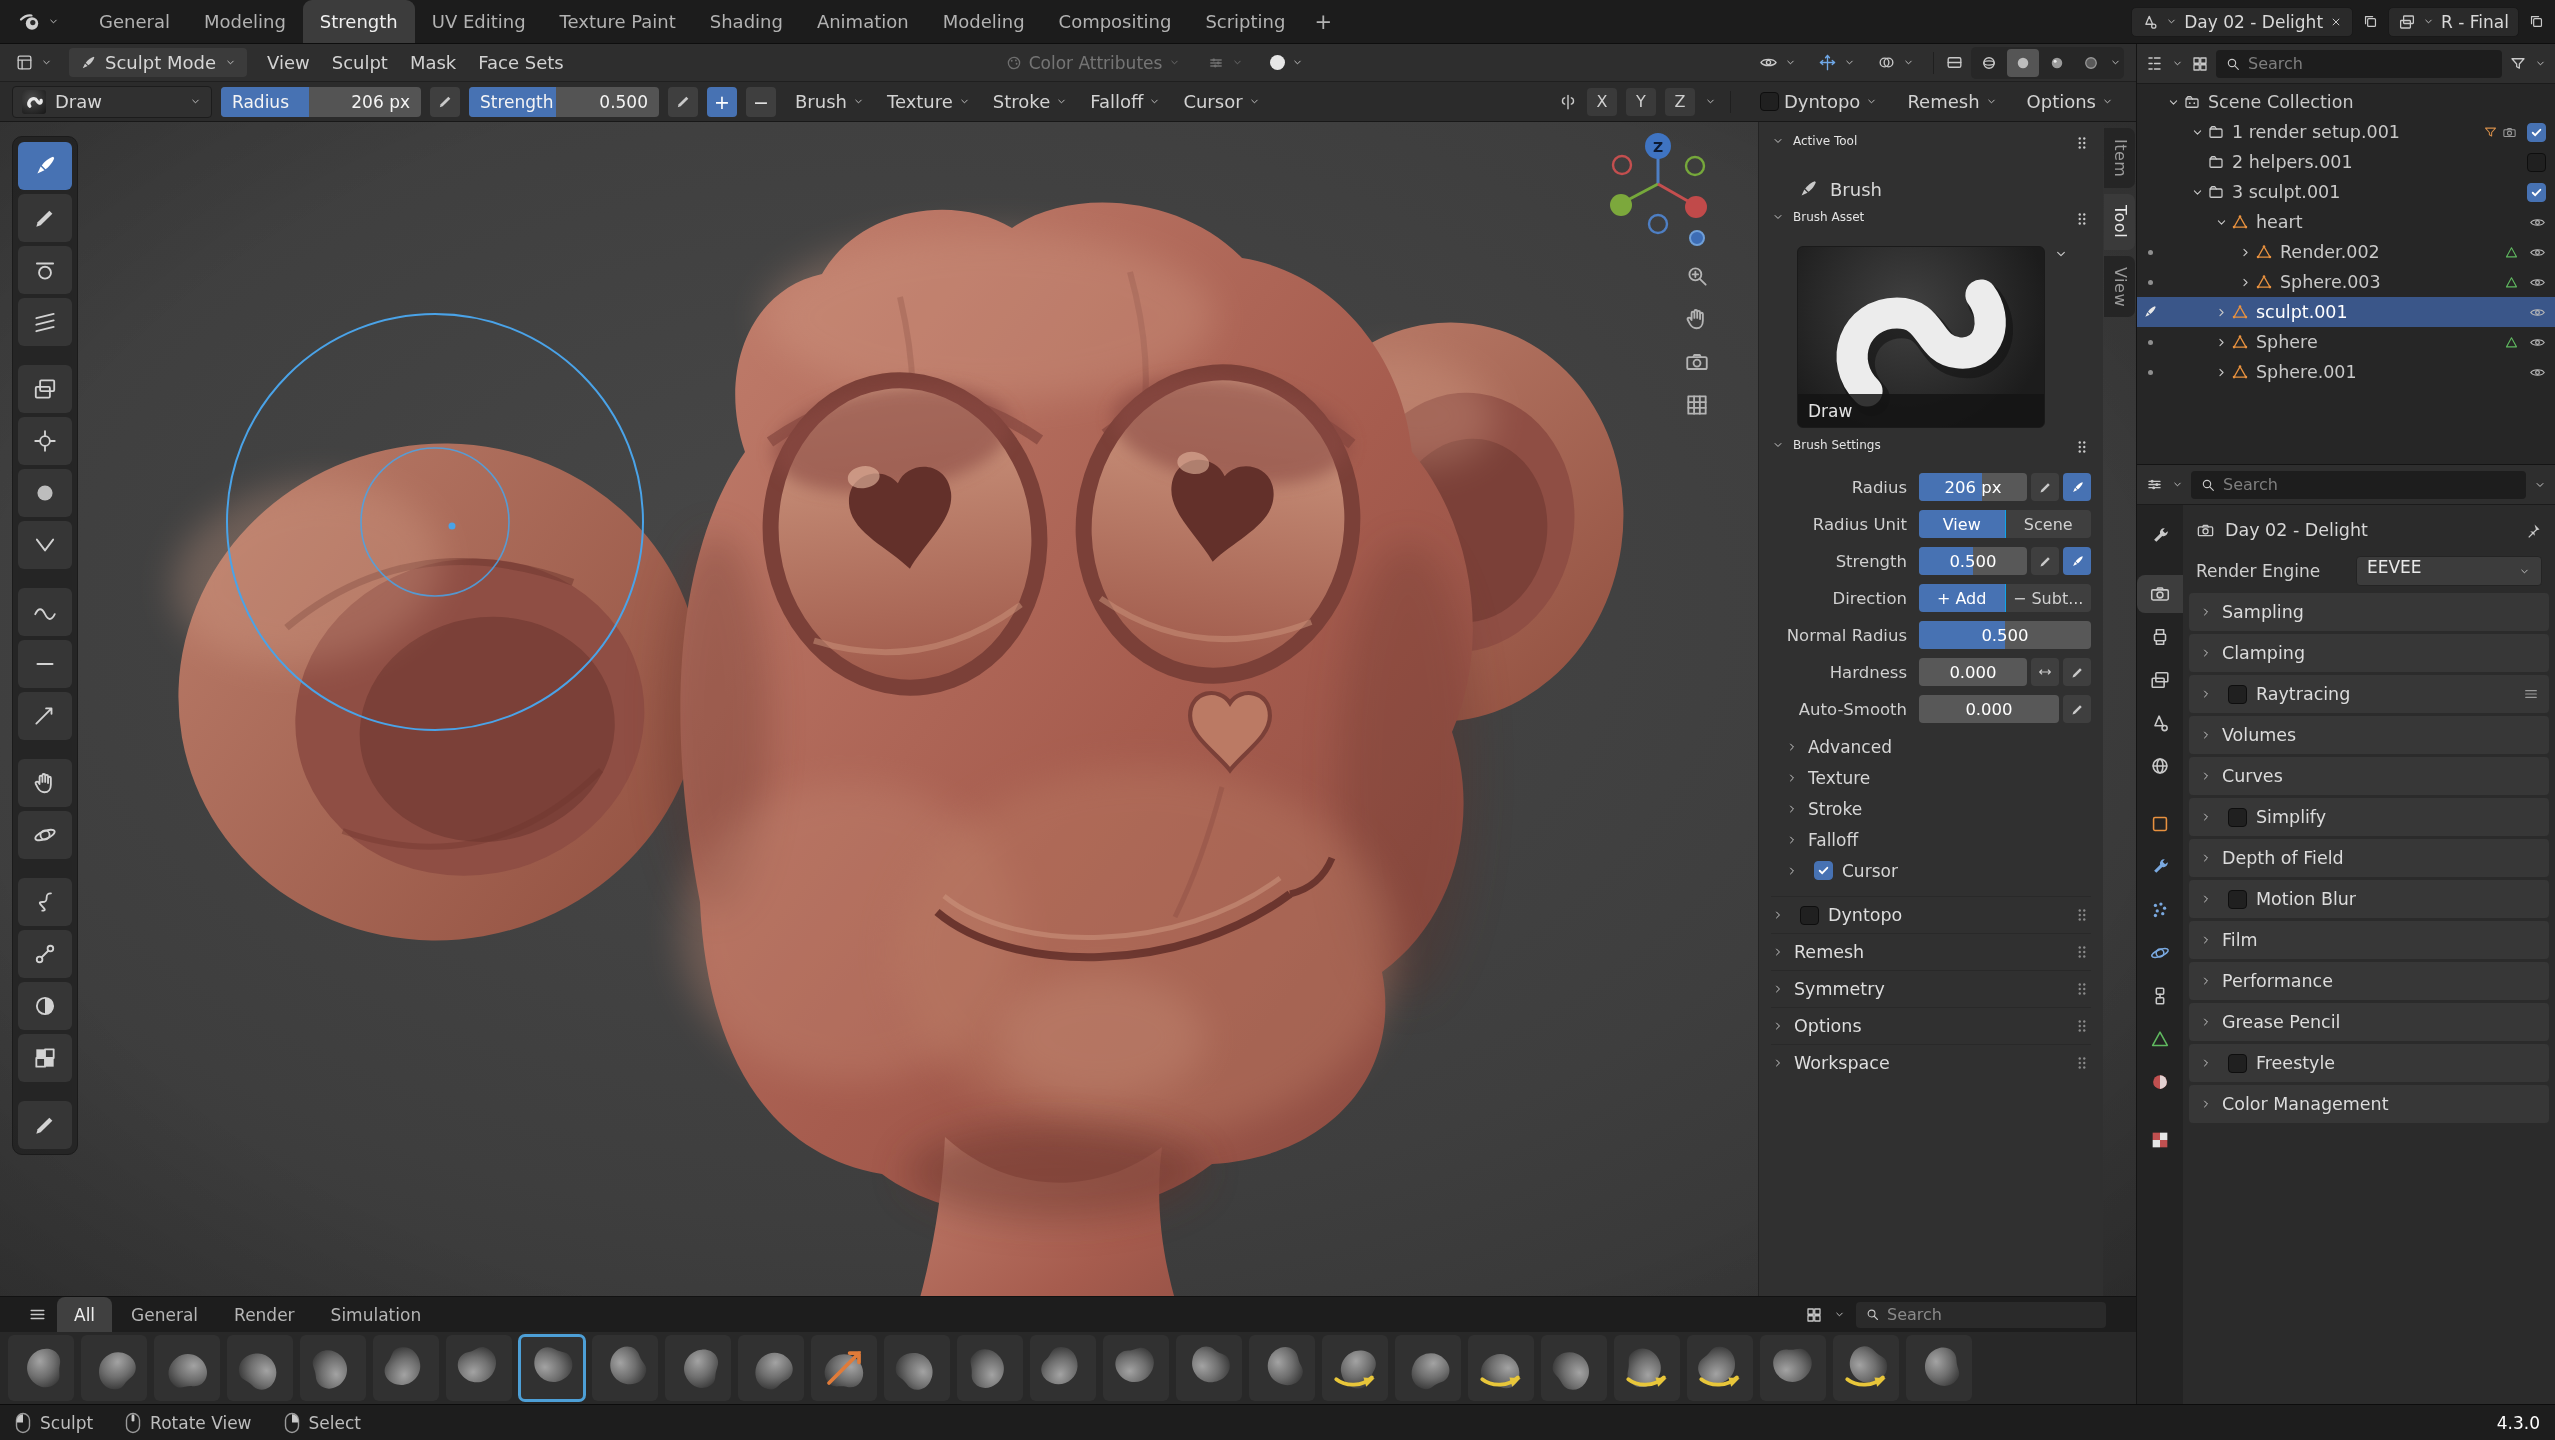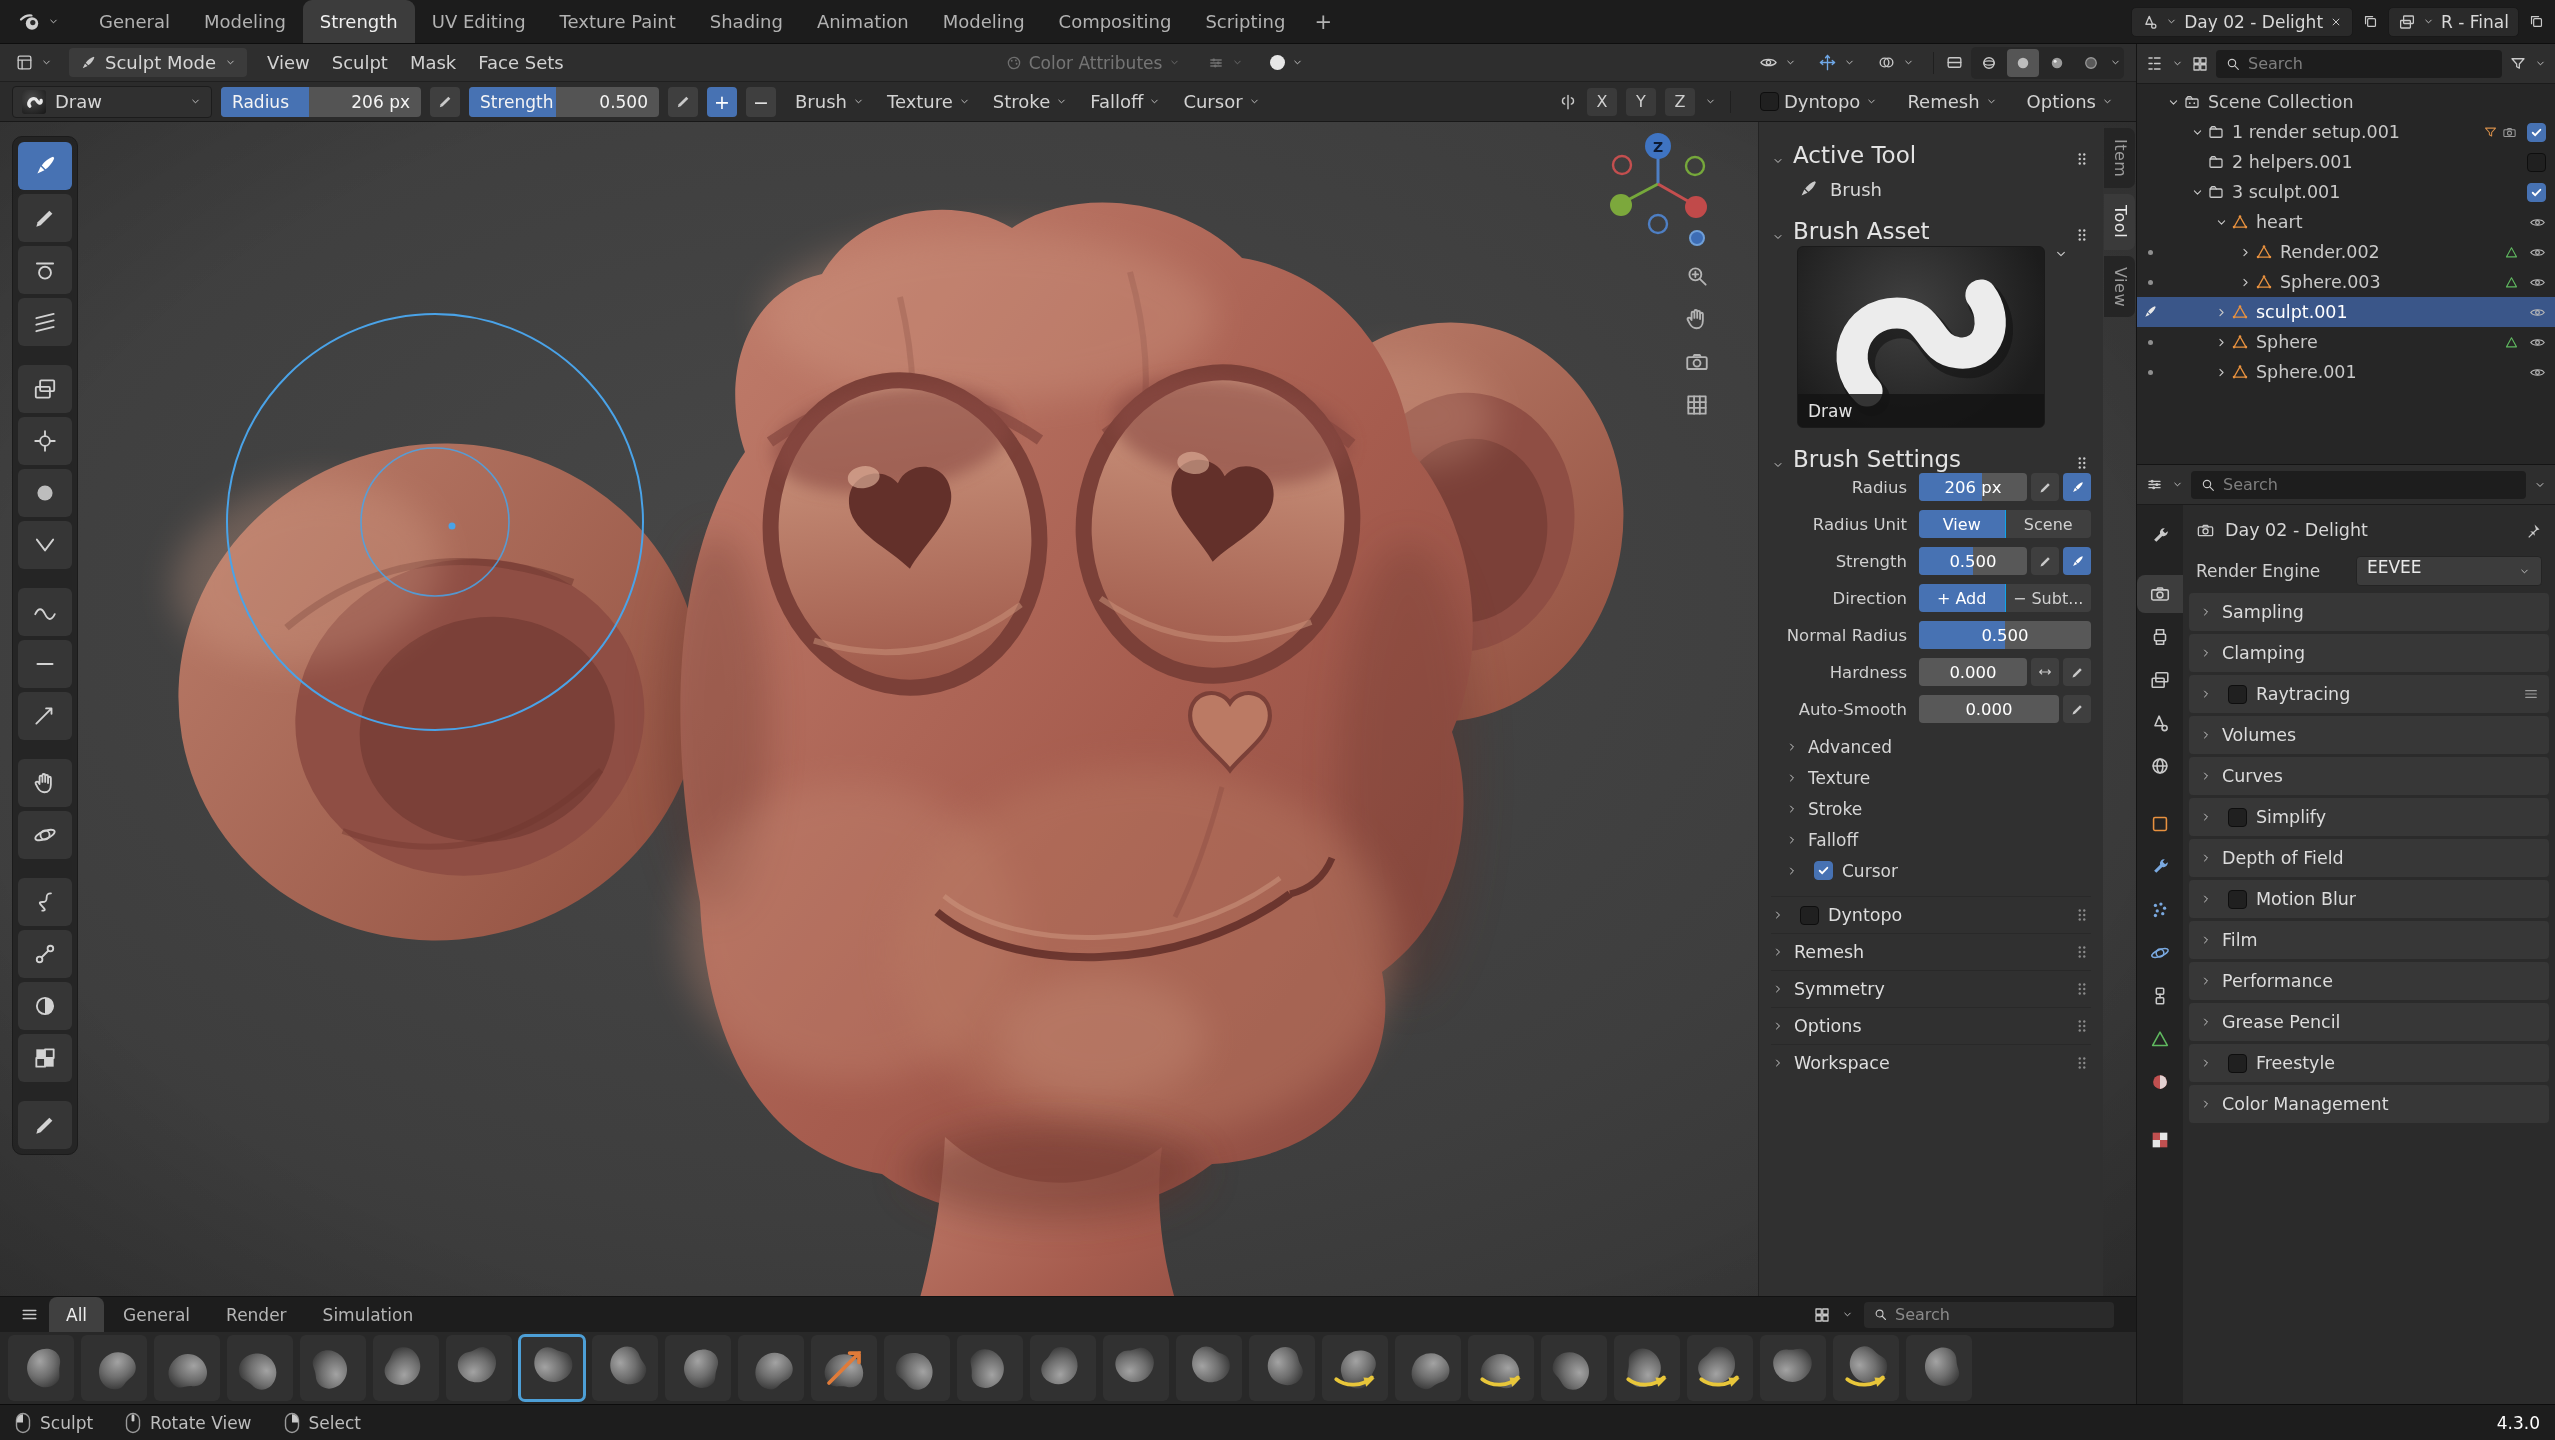--- a/index.html
+++ b/index.html
@@ -59,21 +59,21 @@
   
   #toolbar{position:absolute;left:12px;top:136px;width:66px;background:rgba(36,36,36,.93);
     border:1px solid #1b1b1b;border-radius:10px;padding:5px;display:flex;flex-direction:column;gap:4px;z-index:10}
   .tool-btn{width:54px;height:48px;border-radius:6px;background:#363636;display:flex;align-items:center;justify-content:center}
   .tool-btn.gap{margin-top:15px}
   .tool-btn.active{background:#4772b3}
 
   
   #npanel{position:absolute;left:1758px;top:122px;width:345px;height:1174px;background:#303030;
     border-left:1px solid #232323;padding:12px 12px 0 12px;display:flex;flex-direction:column;font-size:18px;overflow:hidden;z-index:12}
-  .np-head{display:flex;align-items:flex-end;gap:8px;height:34px;color:#e3e3e3;font-size:23px}
+  .np-head{display:flex;align-items:flex-start;gap:8px;height:34px;color:#e3e3e3;font-size:12px}
   .tool-row{display:flex;align-items:center;gap:11px;height:42px;padding-left:26px;color:#d8d8d8}
   .asset-wrap{display:flex;align-items:flex-start;gap:8px;margin:2px 0 10px 26px}
   .asset-preview{width:248px;height:182px;border-radius:6px;position:relative;overflow:hidden;border:1px solid #1a1a1a;
     background:radial-gradient(circle at 45% 35%,#414141,#1c1c1c 78%)}
   .asset-label{position:absolute;left:0;right:0;bottom:0;height:33px;background:rgba(20,20,20,.85);display:flex;align-items:center;padding:0 10px;font-size:17px;color:#e2e2e2}
   .set-row{display:flex;align-items:center;height:30px;margin-bottom:7px}
   .set-label{width:148px;text-align:right;padding-right:12px;font-size:16.5px;color:#cfcfcf;flex:none;white-space:nowrap}
   .set-field{flex:1;display:flex;align-items:center;gap:4px;min-width:0}
   .np-slider{flex:1;position:relative;height:28px;background:#585858;border-radius:4px;overflow:hidden;display:flex;align-items:center;justify-content:center;font-size:16.5px;color:#fff}
   .np-slider .fill{position:absolute;left:0;top:0;bottom:0;background:#4772b3}
@@ -119,21 +119,21 @@
   .ptab.g{margin-top:15px}
   .p-content{flex:1;padding:6px 6px 0 6px;min-width:0}
   .crumb{display:flex;align-items:center;gap:10px;height:38px;padding:0 7px;font-size:17.5px;color:#d8d8d8}
   .eng-row{display:flex;align-items:center;height:44px;padding:0 7px;gap:10px;font-size:17px}
   .eng-label{width:150px;color:#cfcfcf;flex:none}
   .eng-dd{flex:1;height:30px;background:#3c3c3c;border:1px solid #242424;border-radius:4px;display:flex;padding:0 10px;color:#e9e9e9;gap:6px}
   .p-sec{display:flex;align-items:center;gap:9px;height:38px;background:#373737;border-radius:4px;margin-bottom:3px;padding:0 10px;font-size:17.5px;color:#dcdcdc}
 
   
   #shelf{position:absolute;left:0;top:1296px;width:2136px;height:108px;display:flex;flex-direction:column;z-index:15}
-  .shelf-tabs{height:36px;background:#1d1d1d;display:flex;align-items:stretch;padding:0 12px;gap:2px;border-top:1px solid #121212}
+  .shelf-tabs{height:36px;background:#1d1d1d;display:flex;align-items:stretch;padding:0 20px;gap:2px;border-top:1px solid #121212}
   .shelf-tab{display:flex;align-items:center;padding:0 17px;font-size:17px;color:#b5b5b5;border-radius:8px 8px 0 0}
   .shelf-tab.active{background:#404040;color:#eee}
   .shelf-right{margin-left:auto;display:flex;align-items:center;gap:10px;padding-right:10px}
   .shelf-search{width:250px;display:flex;align-items:center;gap:7px;background:#2a2a2a;border-radius:4px;height:26px;padding:0 9px}
   .shelf-search input{background:none;border:none;outline:none;color:#cfcfcf;font-size:16px;width:100%;font-family:inherit}
   .shelf-search input::placeholder{color:#8a8a8a}
   .shelf-body{flex:1;background:#282828;display:flex;align-items:center;gap:7px;padding:0 8px;overflow:hidden}
   .thumb{width:66px;height:66px;flex:none;border-radius:6px;background:#313131;position:relative;display:flex;align-items:center;justify-content:center}
   .thumb.sel{outline:3px solid #4d9fd6;outline-offset:-2px}
   .thumb .acc{position:absolute;inset:0;margin:auto}

